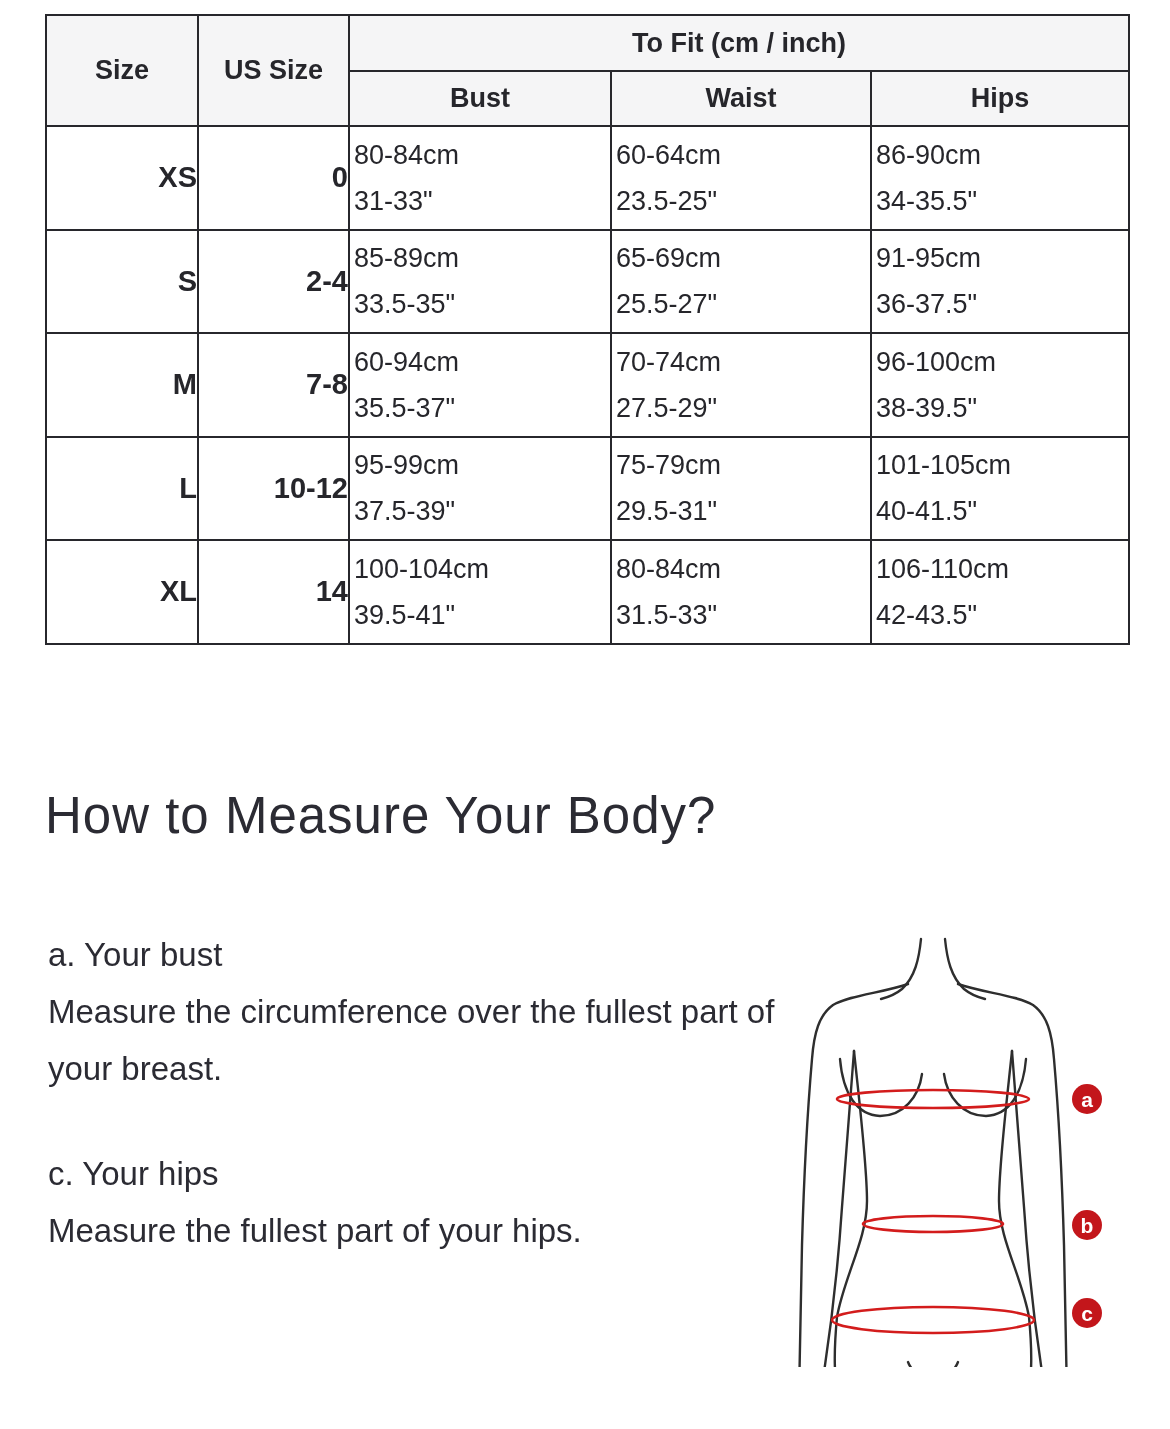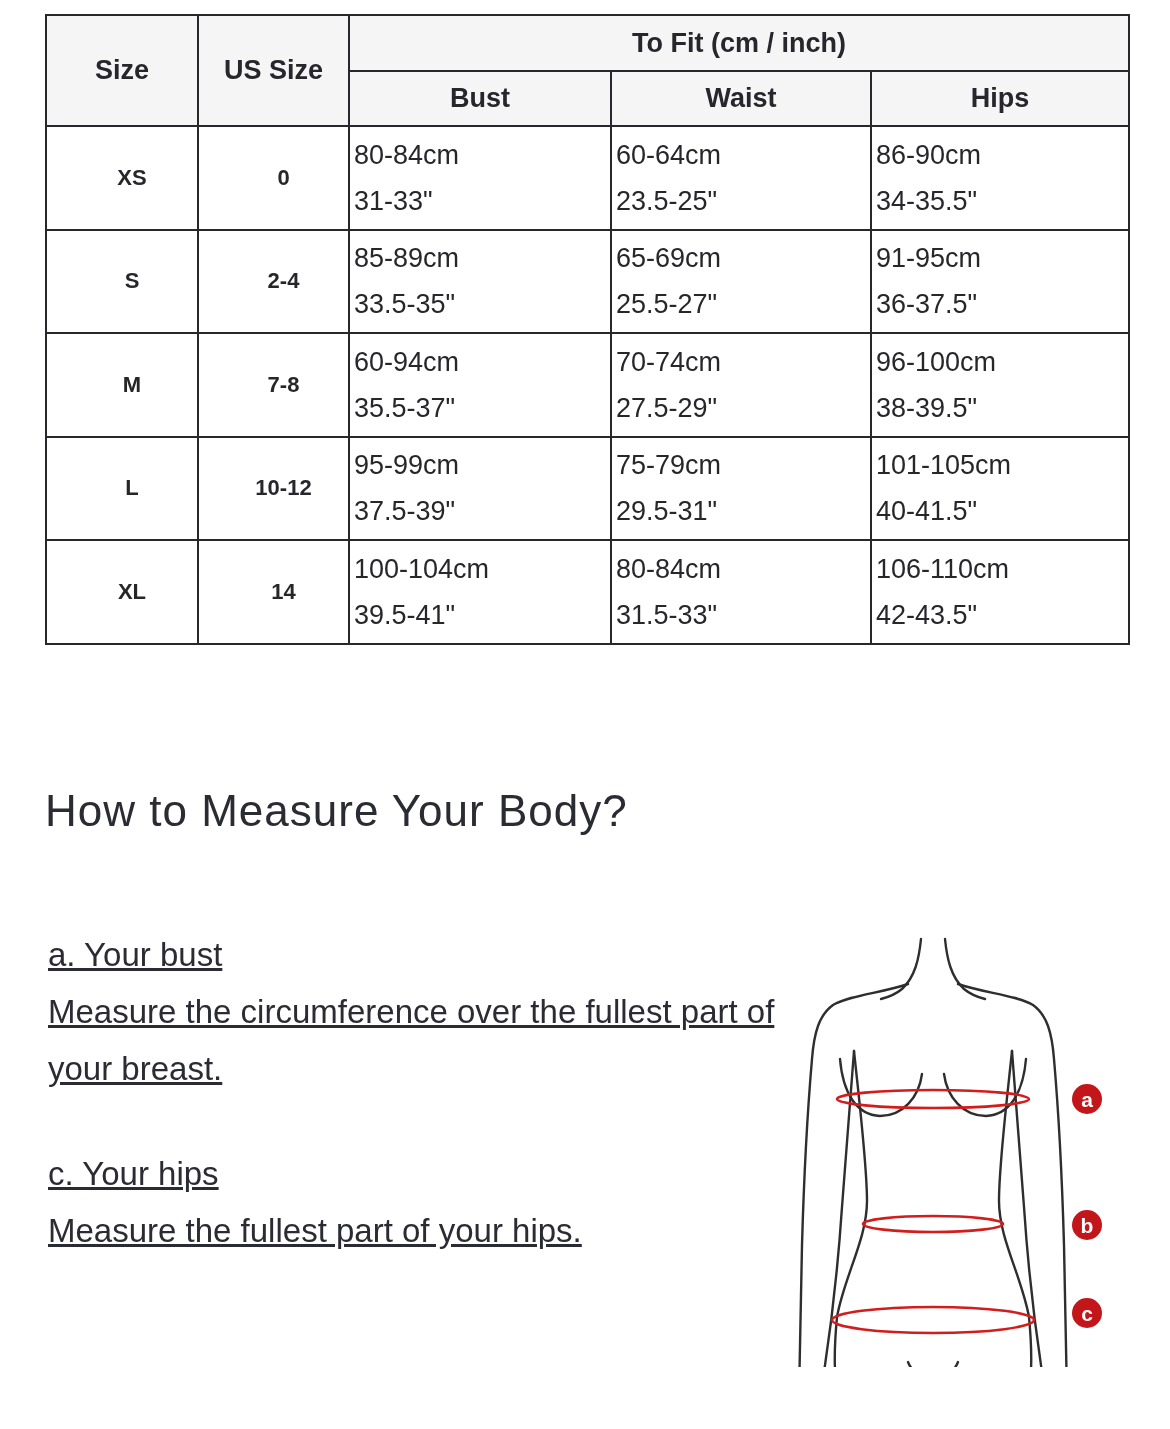--- a/index.html
+++ b/index.html
@@ -32,59 +32,59 @@
     background: #f5f5f6;
     font-size: 27px;
     font-weight: bold;
     text-align: center;
     vertical-align: middle;
   }
   .size-chart thead tr.h1 { height: 56px; }
   .size-chart thead tr.h2 { height: 55px; }
   .size-chart tbody tr { height: 103.5px; }
   .size-chart td.key {
-    font-size: 22px;
+    font-size: 29px;
     font-weight: bold;
-    text-align: center;
+    text-align: right;
     vertical-align: middle;
     padding-left: 20px;
   }
   .size-chart td.meas {
     font-size: 27px;
     font-weight: 400;
     text-align: left;
     vertical-align: middle;
     padding: 2px 4px;
   }
   .size-chart td.meas .line { line-height: 46px; }
 
   
   .measure-heading {
     position: absolute;
     left: 45px;
     top: 786px;
-    font-size: 44px;
+    font-size: 51px;
     font-weight: 400;
     letter-spacing: 1px;
     color: #2b2b33;
     white-space: nowrap;
   }
 
   
   .instructions {
     position: absolute;
     left: 48px;
     top: 926px;
     width: 770px;
     font-size: 33px;
     font-weight: 400;
     line-height: 57px;
     color: #2b2b33;
   }
-  .instructions .item { margin-bottom: 48px; text-decoration: underline; }
+  .instructions .item { margin-bottom: 48px; }
 
   
   .figure-wrap {
     position: absolute;
     left: 790px;
     top: 933px;
     width: 330px;
     height: 470px;
   }
   .figure-wrap svg { display: block; width: 330px; height: 470px; }

